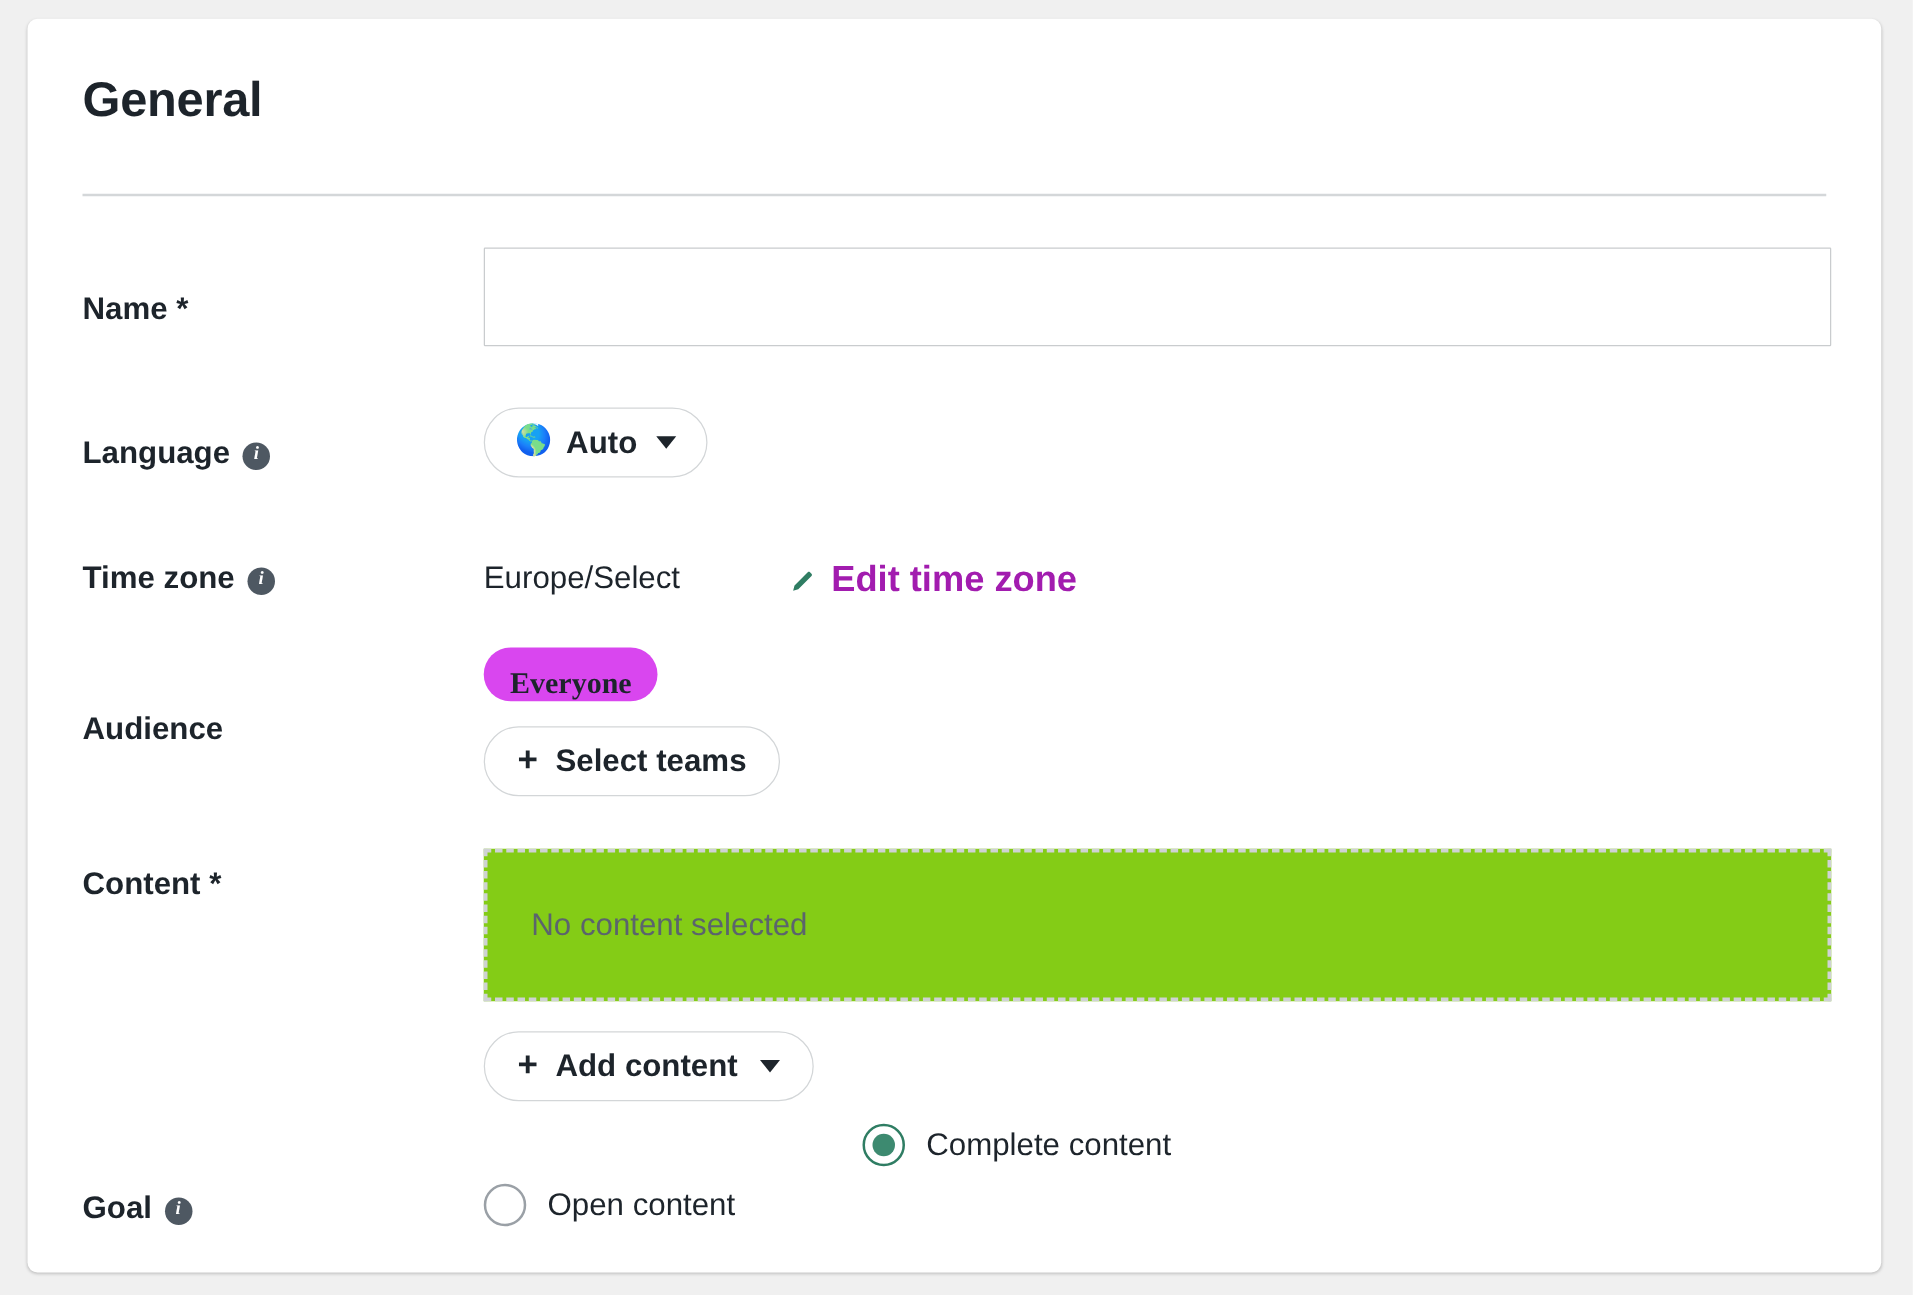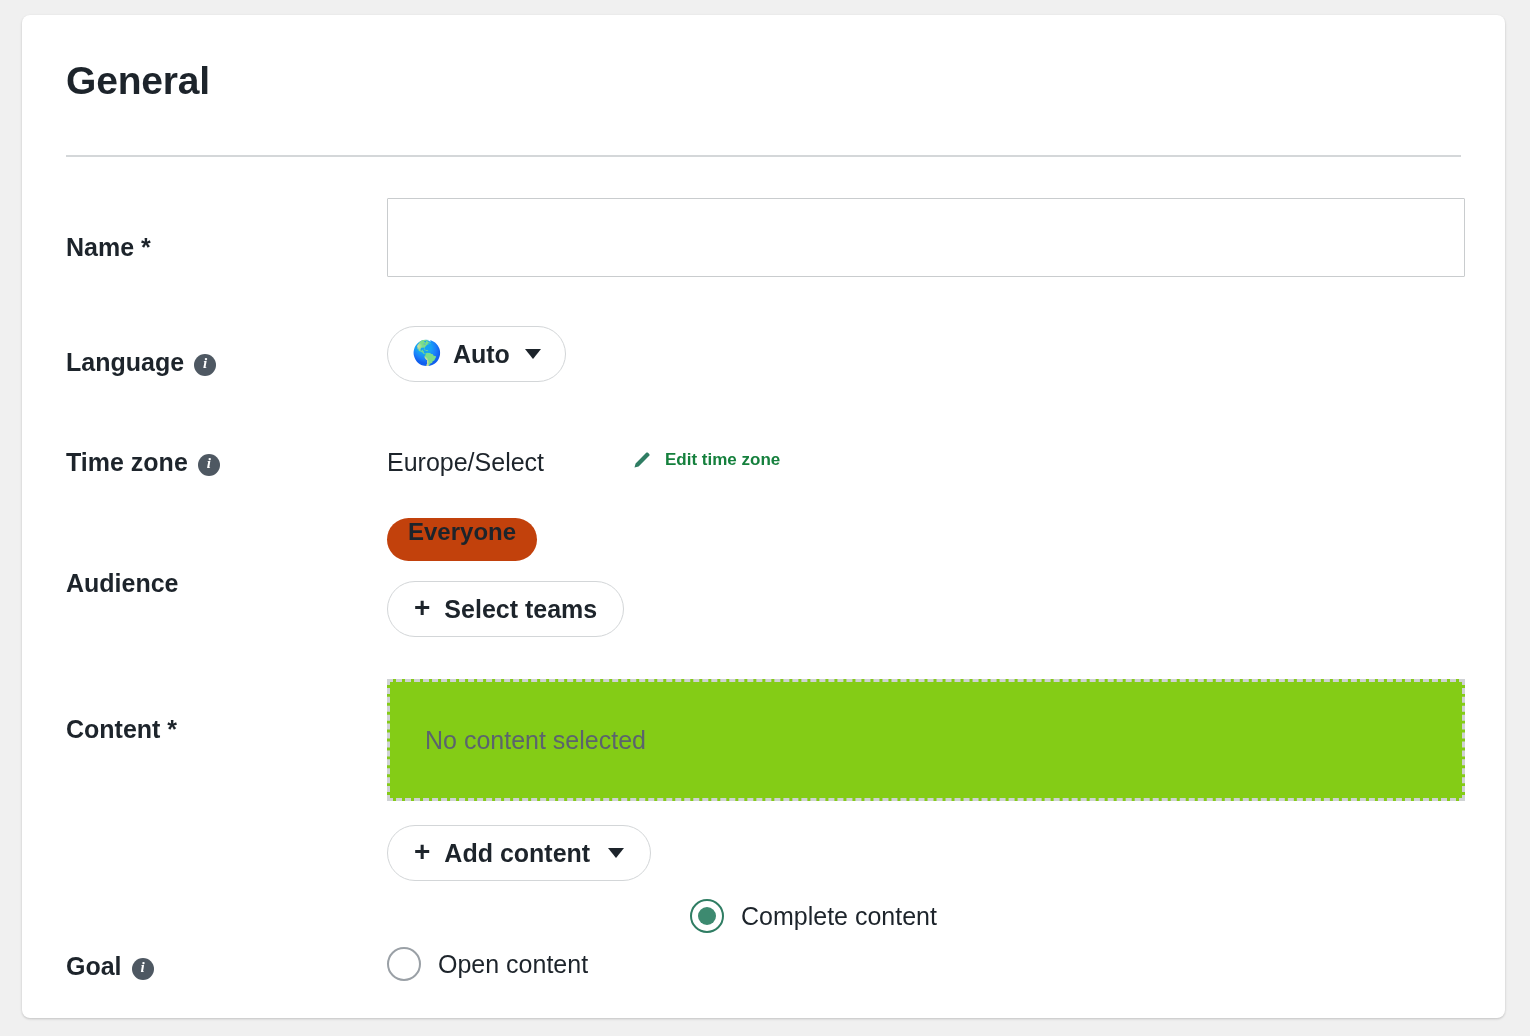--- a/index.html
+++ b/index.html
@@ -132,22 +132,22 @@
     font-size: 25px;
     color: #1d242b;
   }
   #edit-timezone-link {
     position: absolute;
     left: 608px;
     top: 433px;
     display: inline-flex;
     align-items: center;
     gap: 11px;
-    color: #15803d;
-    font-size: 17px;
+    color: #a21caf;
+    font-size: 29px;
     font-weight: bold;
     text-decoration: none;
     cursor: pointer;
     justify-content: center;
   }
   .pencil-glyph {
     display: inline-block;
     transform: rotate(0deg);
     font-size: 22px;
     line-height: 1;
@@ -156,26 +156,27 @@
 
   
   #label-audience { top: 554px; }
   #audience-chip {
     position: absolute;
     left: 365px;
     top: 503px;
     height: 43px;
     padding: 0 21px;
     display: inline-flex;
-    align-items: flex-start;
+    align-items: flex-end;
     border-radius: 22px;
-    background: #c2410c;
+    background: #d946ef;
     font-size: 24px;
     font-weight: bold;
     color: #1d242b;
+    font-family: Liberation Serif, serif;
   }
   #select-teams-button {
     position: absolute;
     left: 365px;
     top: 566px;
     height: 56px;
     padding: 0 26px;
     display: inline-flex;
     align-items: center;
     gap: 14px;
@@ -183,21 +184,21 @@
     border-radius: 28px;
     background: #ffffff;
     cursor: pointer;
     font-size: 25px;
     font-weight: bold;
     color: #1d242b;
   }
   .plus-glyph { font-size: 28px; font-weight: bold; line-height: 1; position: relative; top: -1px; }
 
   
-  #label-content { top: 700px; text-align: right; }
+  #label-content { top: 678px; text-align: right; }
   #content-dropzone {
     position: absolute;
     left: 365px;
     top: 664px;
     width: 1078px;
     height: 122px;
     border: 3px dashed #cfd2d4;
     background: #84cc16;
     display: flex;
     align-items: center;

